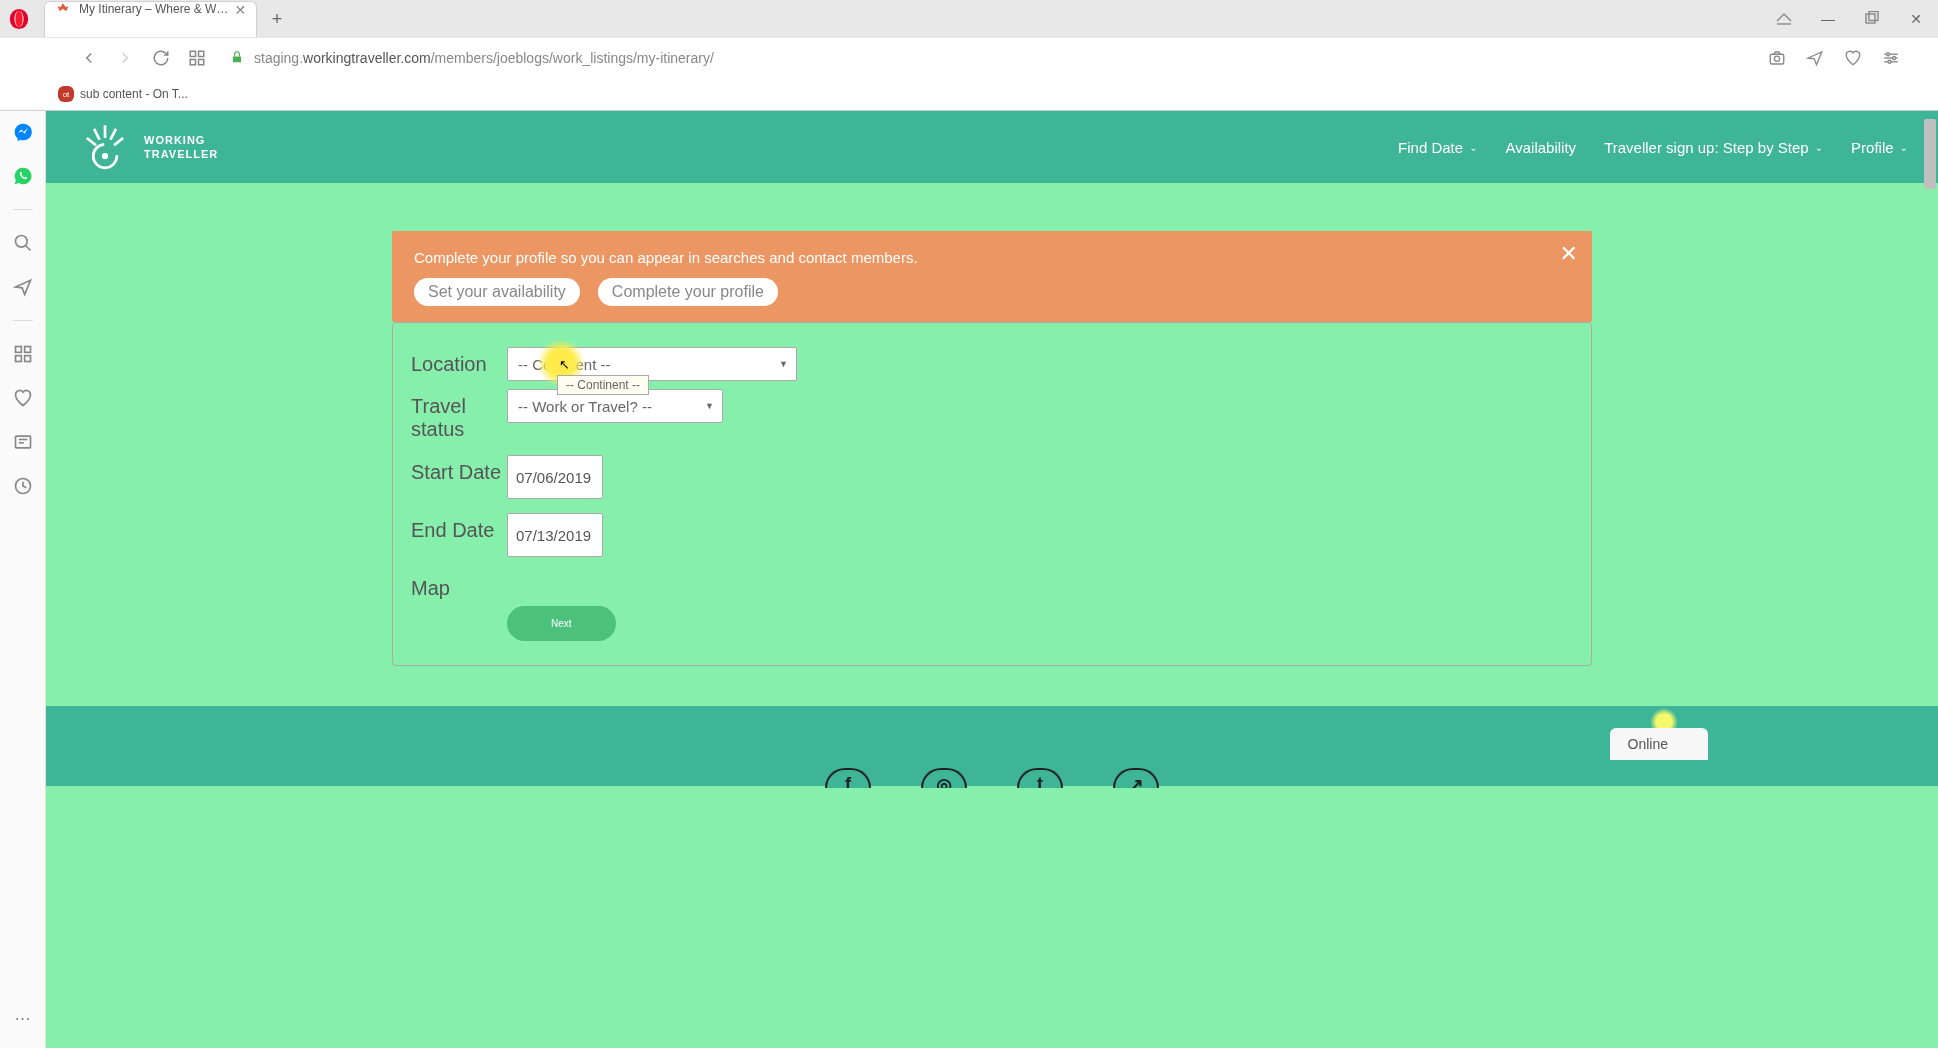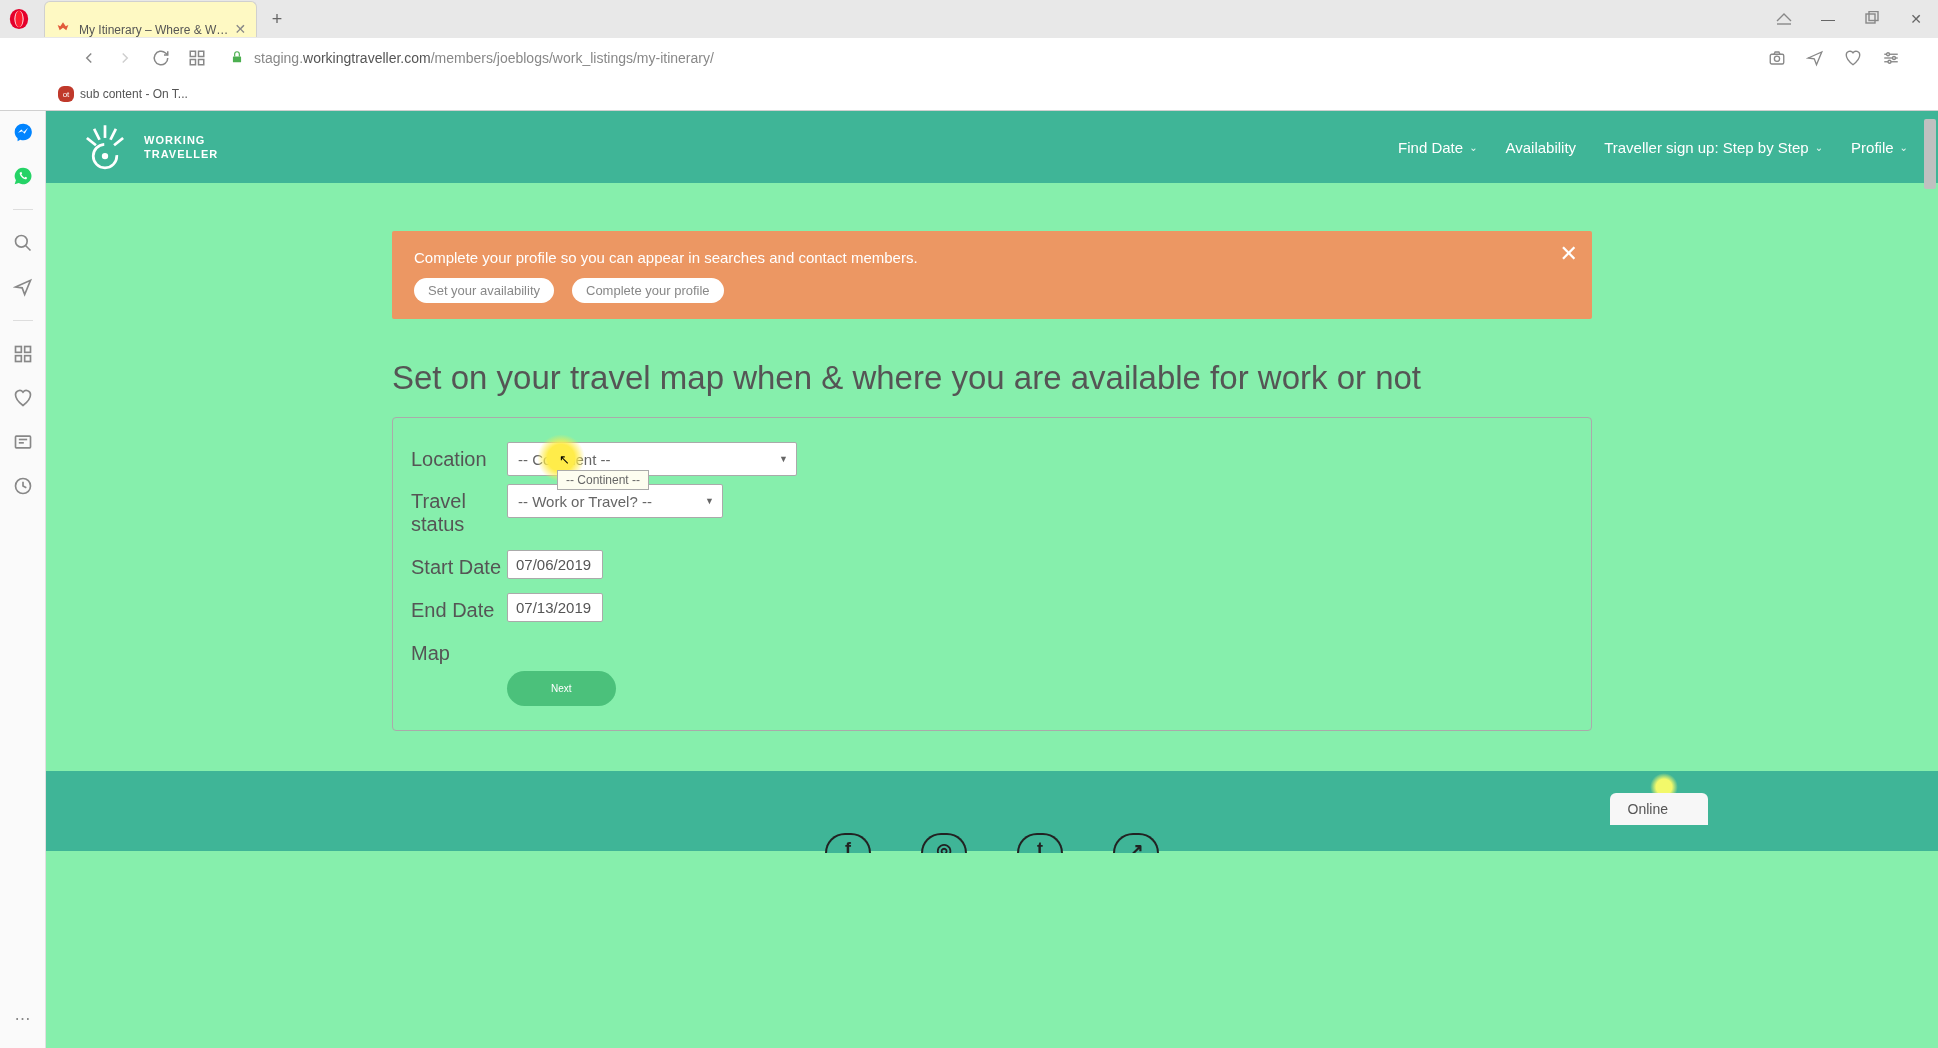--- a/index.html
+++ b/index.html
@@ -3,21 +3,21 @@
 <meta charset="utf-8">
 <style>
 * { margin: 0; padding: 0; box-sizing: border-box; font-family: -apple-system, BlinkMacSystemFont, "Segoe UI", Arial, sans-serif; }
 body { background: #f5f5f5; overflow: hidden; }
 
 
 .browser-chrome { background: #fff; border-bottom: 1px solid #d0d0d0; }
 .tab-bar { display: flex; align-items: center; height: 38px; background: #e8e8e8; }
 .opera-logo { width: 30px; height: 30px; margin: 0 10px 0 4px; display:flex; align-items:center; justify-content:center; }
 .opera-logo svg { width: 22px; height: 22px; }
-.tab { display: flex; align-items: flex-end; background: #fef9c3; height: 36px; padding: 0 10px; border-radius: 6px 6px 0 0; min-width: 200px; max-width: 240px; border: 1px solid #d0d0d0; border-bottom: none; font-size: 12px; color: #555; }
+.tab { display: flex; align-items: flex-start; background: #ffffff; height: 36px; padding: 0 10px; border-radius: 6px 6px 0 0; min-width: 200px; max-width: 240px; border: 1px solid #d0d0d0; border-bottom: none; font-size: 12px; color: #555; }
 .tab .favicon { width: 16px; height: 16px; margin-right: 8px; color:#e25b3a; }
 .tab .title { flex: 1; white-space: nowrap; overflow: hidden; text-overflow: ellipsis; }
 .tab .close { margin-left: 6px; color: #888; font-size: 14px; cursor: pointer; }
 .new-tab { width: 28px; height: 28px; display: flex; align-items: center; justify-content: center; color: #666; font-size: 18px; cursor: pointer; margin-left: 6px; }
 .tab-bar-right { margin-left: auto; display: flex; align-items: center; gap: 20px; padding-right: 10px; color: #666; }
 .win-btn { cursor: pointer; font-size: 14px; width: 24px; text-align: center; }
 
 .addr-bar { display: flex; align-items: center; height: 40px; padding: 0 28px; gap: 14px; }
 .nav-btn { color: #888; cursor: pointer; display: flex; align-items: center; justify-content: center; width: 22px; height: 22px; }
 .nav-btn svg { width: 18px; height: 18px; }
@@ -47,35 +47,35 @@
 .logo-icon { width: 58px; height: 58px; }
 .logo-text { font-size: 11px; letter-spacing: 1px; line-height: 1.3; font-weight:600; }
 .nav { margin-left: auto; display: flex; gap: 28px; font-size: 15px; }
 .nav-item { cursor: pointer; display: flex; align-items: center; gap: 6px; }
 .chev { font-size: 10px; opacity: 0.9; }
 
 .content { max-width: 1240px; margin: 4px auto; padding: 0 20px; }
 .alert { background: #ec9763; color: #fff; padding: 18px 22px 16px; margin-top: 48px; position: relative; border-radius: 2px; }
 .alert-text { font-size: 15px; margin-bottom: 12px; }
 .alert-btns { display: flex; gap: 18px; }
-.alert-btn { background: #fff; color: #888; border: none; border-radius: 14px; padding: 5px 14px; font-size: 13px; cursor: pointer; }
+.alert-btn { background: #fff; color: #888; border: none; border-radius: 14px; padding: 5px 14px; font-size: 16px; cursor: pointer; }
 .alert-close { position: absolute; right: 14px; top: 10px; font-size: 22px; cursor: pointer; color:#fff; }
 
 .heading { font-size: 33px; color: #555; margin: 40px 0 20px; font-weight: 400; }
 .form-box { border: 1px solid #aaa; border-radius: 4px; padding: 24px 18px; }
 .form-row { display: flex; align-items: flex-start; margin-bottom: 14px; position:relative; }
 .form-label { width: 96px; font-size: 20px; color: #555; padding-top: 6px; }
 .form-ctl { flex: 0 0 auto; }
 .select { border: 1px solid #aaa; background: #fff; height: 34px; padding: 0 28px 0 10px; font-size: 15px; color: #666; border-radius: 2px; position: relative; display:flex; align-items:center; cursor:pointer; }
 .select::after { content: "▼"; position: absolute; right: 8px; font-size: 9px; color: #666; }
 .select.w1 { width: 290px; }
 .select.w2 { width: 216px; }
 .text-input { border: 1px solid #aaa; height: 36px; padding: 0 10px; font-size: 15px; color: #666; border-radius: 2px; background:#fff; }
 .text-input.w1 { width: 290px; }
-.date-input { border: 1px solid #aaa; height: 29px; width: 96px; padding: 0 8px; font-size: 15px; color: #555; border-radius: 2px; background:#fff; }
+.date-input { border: 1px solid #aaa; height: 44px; width: 96px; padding: 0 8px; font-size: 15px; color: #555; border-radius: 2px; background:#fff; }
 .next-btn { background: #4bc17b; color: #fff; border: none; border-radius: 22px; padding: 12px 44px; font-size: 10px; cursor: pointer; margin-left: 96px; }
 
 .tooltip { position: absolute; background: #fdfdf0; border: 1px solid #aaa; font-size: 12px; color: #666; padding: 2px 8px; left: 300px; top: 30px; z-index:5; }
 .highlight-circle { position: absolute; width: 48px; height: 48px; background: radial-gradient(circle, #ffec4a 40%, rgba(255,236,74,0) 70%); border-radius: 50%; left: 280px; top: -8px; z-index: 3; pointer-events:none; }
 .cursor-arrow { position: absolute; left: 302px; top: 10px; z-index: 6; font-size: 13px; color:#000; pointer-events:none; }
 
 .footer { background: #3fb597; height: 80px; margin-top: 40px; position:relative; }
 .online-badge { position:absolute; right: 230px; top: 22px; background:#f7f7f7; color:#555; font-size:14px; padding: 8px 40px 8px 18px; border-radius: 6px 6px 0 0; display:flex; align-items:center; gap:10px; }
 .online-dot { position:absolute; right:260px; top:2px; width:28px; height:28px; background: radial-gradient(circle, #f3f96a 40%, rgba(243,249,106,0) 70%); border-radius:50%; }
 .social-row { position:absolute; left:50%; transform:translateX(-50%); bottom:-2px; display:flex; gap:50px; }
@@ -288,21 +288,20 @@
     <div class="content">
       <div class="alert">
         <div class="alert-text">Complete your profile so you can appear in searches and contact members.</div>
         <div class="alert-btns">
           <button class="alert-btn">Set your availability</button>
           <button class="alert-btn">Complete your profile</button>
         </div>
         <span class="alert-close">✕</span>
       </div>
 
-      <h1 class="heading">Set on your travel map when &amp; where you are available for work or not</h1>
 
       <div class="form-box">
         <div class="form-row" style="margin-bottom:8px;">
           <div class="form-label">Location</div>
           <div class="form-ctl" style="position:relative;">
             <div class="highlight-circle" style="left:30px; top:-8px;"></div>
             <span class="cursor-arrow" style="left:52px; top:10px;">↖</span>
             <div class="select w1">
               <span>-- Continent --</span>
             </div>

